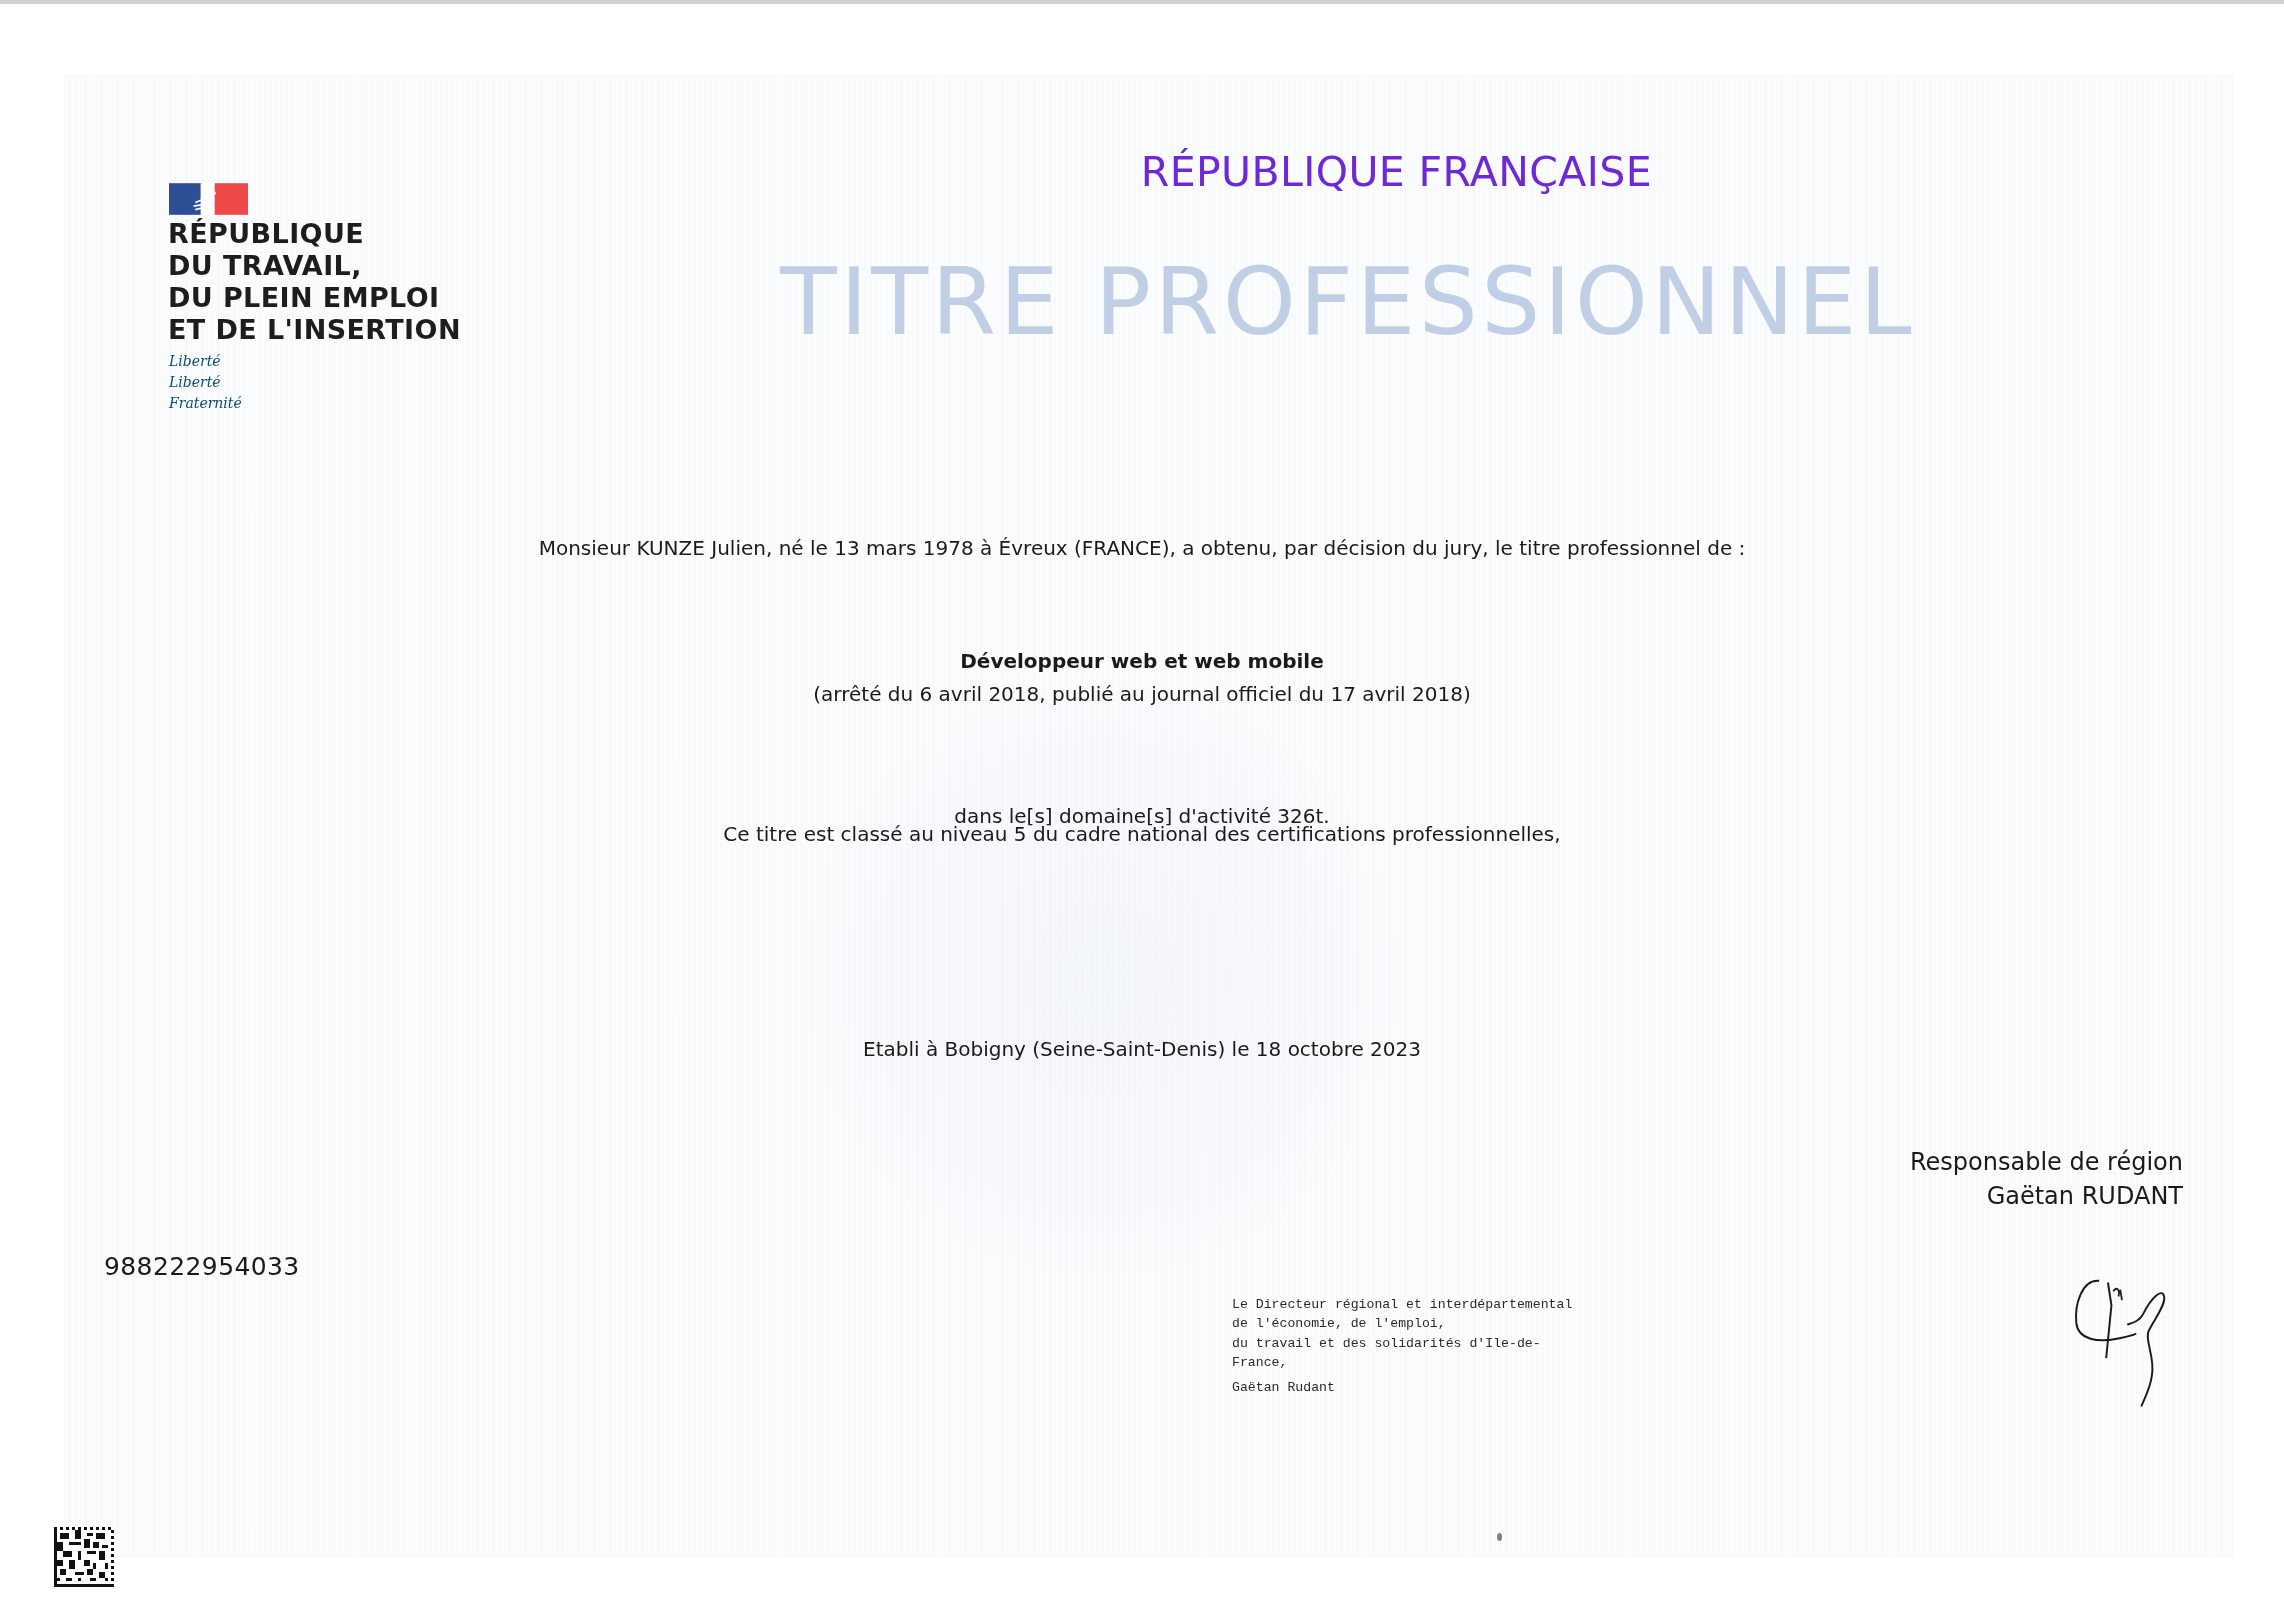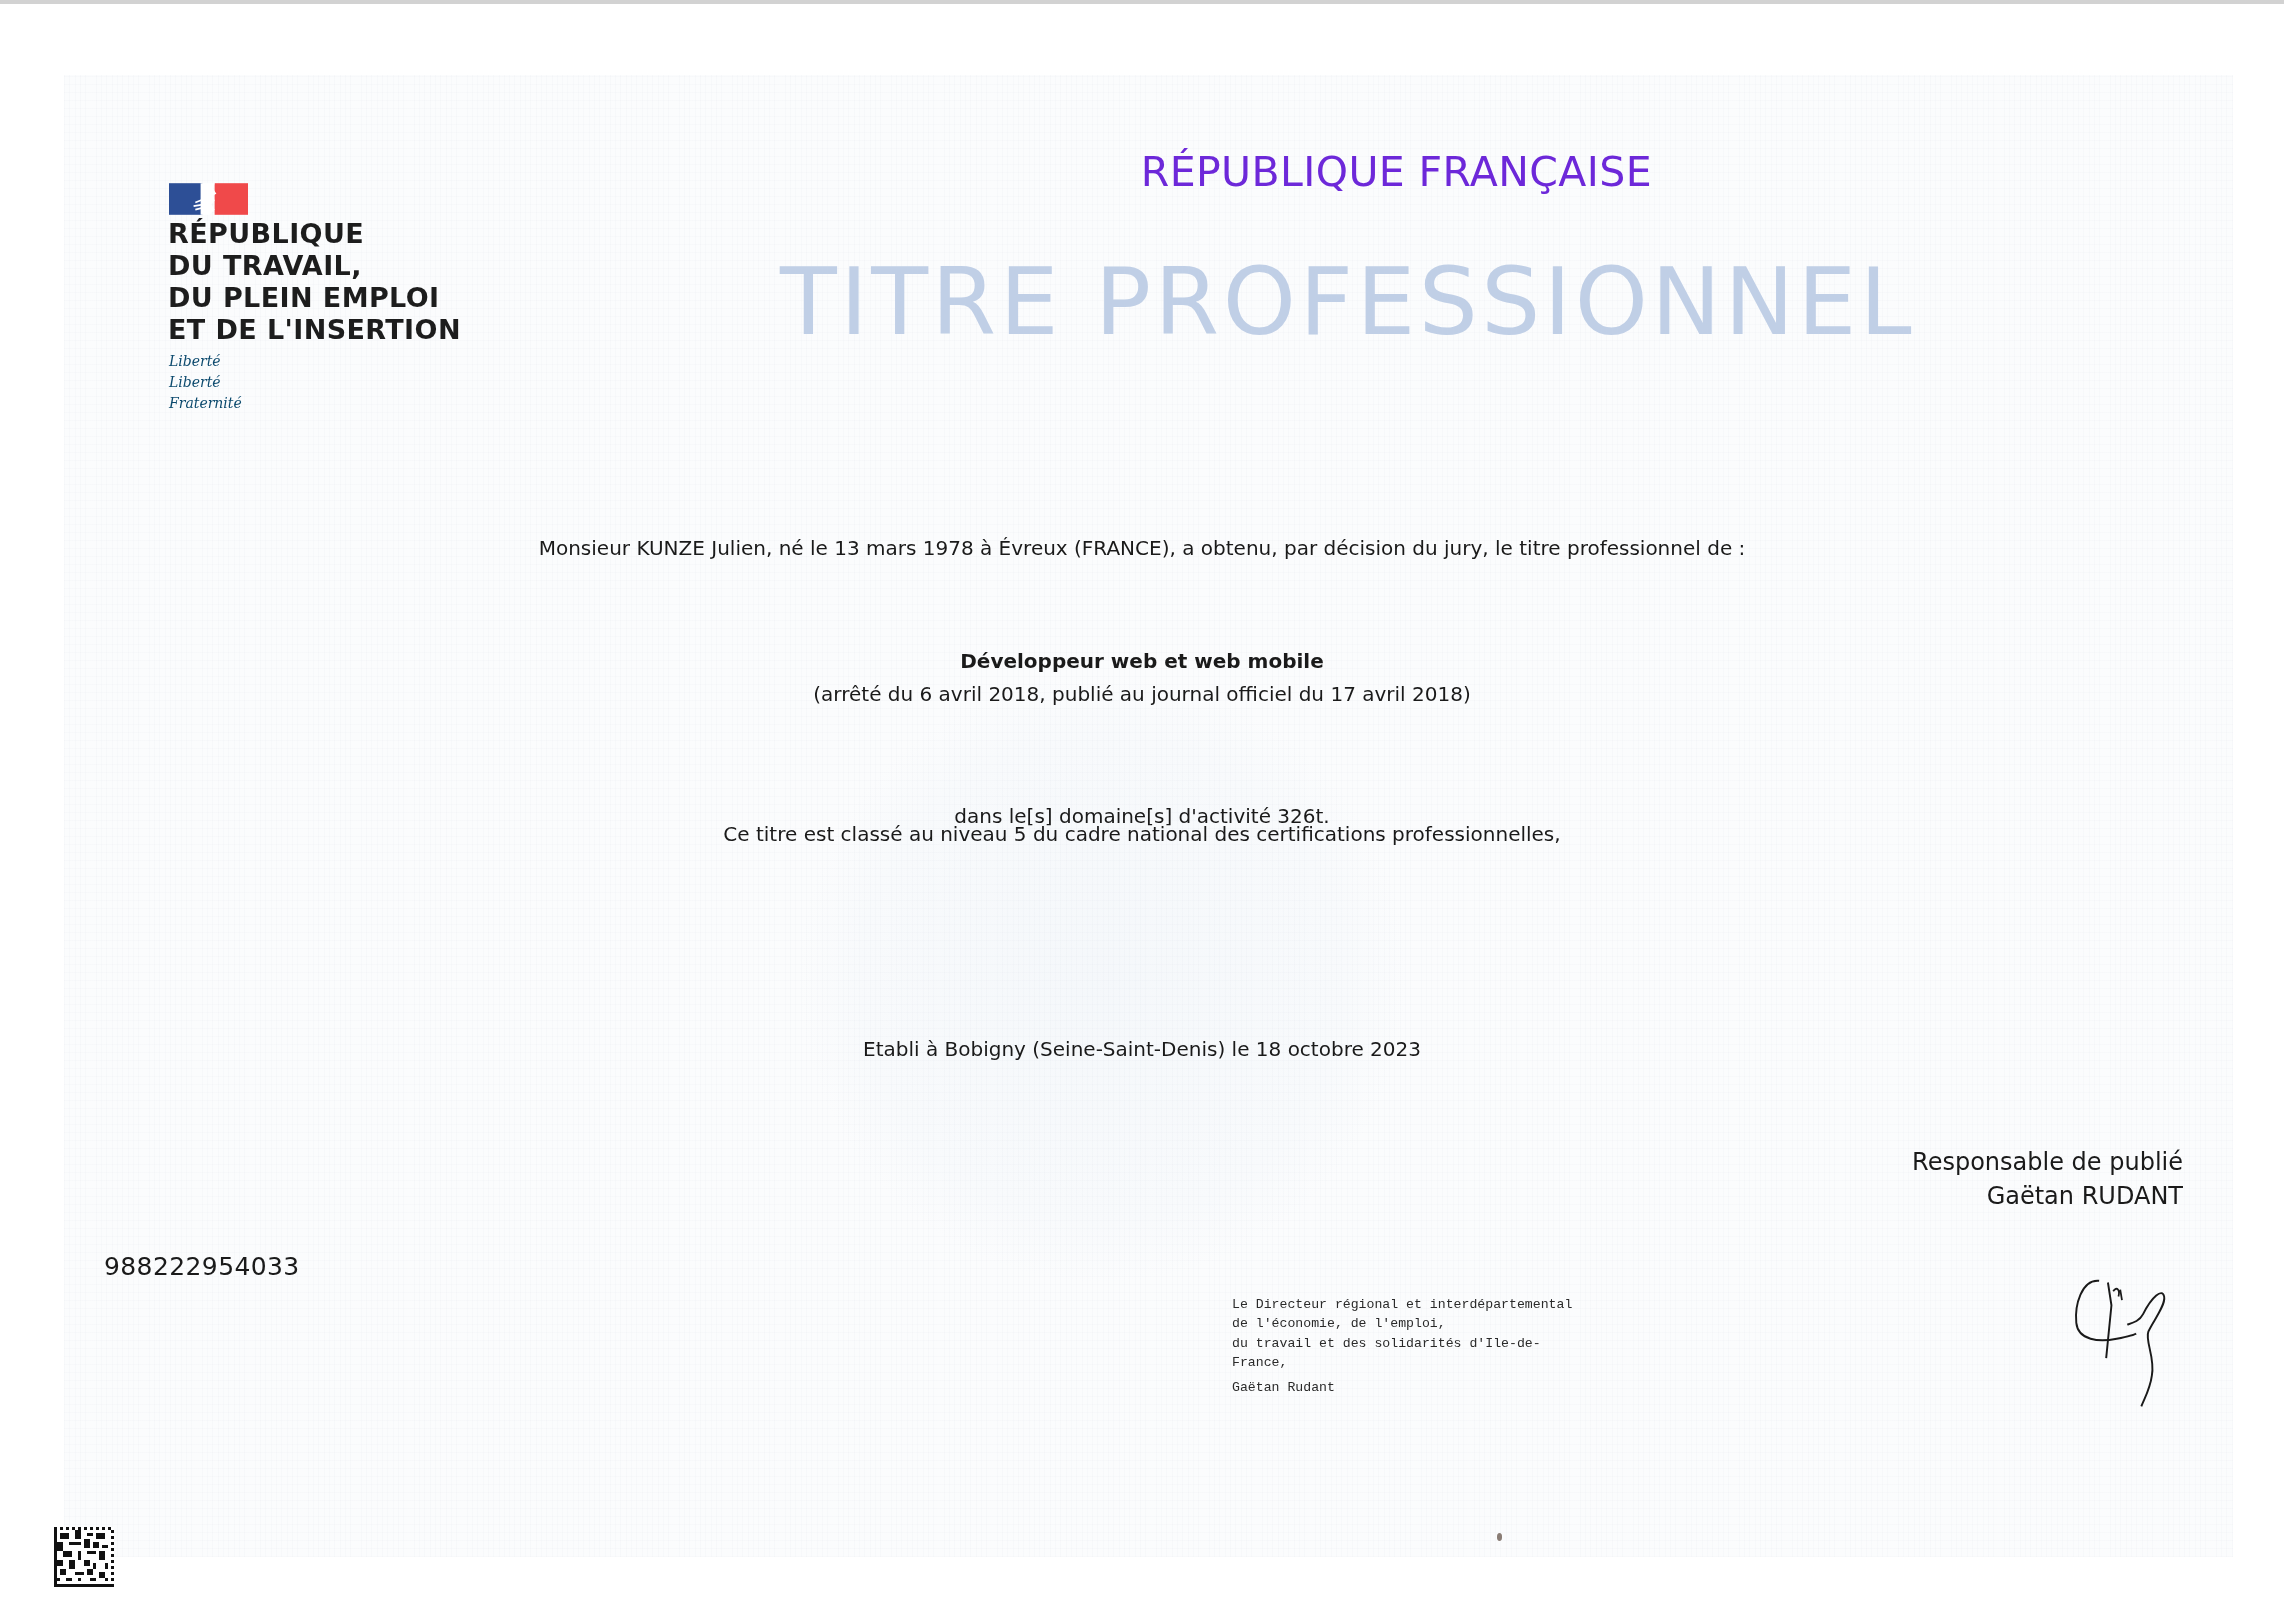--- a/index.html
+++ b/index.html
@@ -181,21 +181,21 @@
 <div class="big-title">TITRE PROFESSIONNEL</div>
 
 <div class="body-line" style="top:533px;">Monsieur KUNZE Julien, né le 13 mars 1978 à Évreux (FRANCE), a obtenu, par décision du jury, le titre professionnel de :</div>
 <div class="body-line bold" style="top:646px;">Développeur web et web mobile</div>
 <div class="body-line" style="top:679px;">(arrêté du 6 avril 2018, publié au journal officiel du 17 avril 2018)</div>
 <div class="body-line" style="top:819px;">Ce titre est classé au niveau 5 du cadre national des certifications professionnelles,</div>
 <div class="body-line" style="top:801px;">dans le[s] domaine[s] d'activité 326t.</div>
 <div class="body-line" style="top:1034px;">Etabli à Bobigny (Seine-Saint-Denis) le 18 octobre 2023</div>
 
 <div class="sig-role">
-  <div>Responsable de publié</div>
+  <div>Responsable de région</div>
   <div>Gaëtan RUDANT</div>
 </div>
 
 <svg class="signature" viewBox="0 0 140 160" xmlns="http://www.w3.org/2000/svg">
   <path d="M40 12 C20 10 12 40 14 60 C16 80 40 82 60 78 C70 76 80 74 82 72" stroke="#1a1a1a" stroke-width="2.2" fill="none"></path>
   <path d="M50 14 L54 40 L48 100" stroke="#1a1a1a" stroke-width="2.2" fill="none"></path>
   <path d="M56 24 C60 18 64 22 62 30 M64 22 L66 34" stroke="#1a1a1a" stroke-width="2" fill="none"></path>
   <path d="M72 62 C78 60 86 58 90 50 C100 30 112 20 114 30 C116 40 100 60 96 70 C92 80 104 100 100 120 C98 135 92 145 88 155" stroke="#1a1a1a" stroke-width="2.2" fill="none"></path>
 </svg>
 

